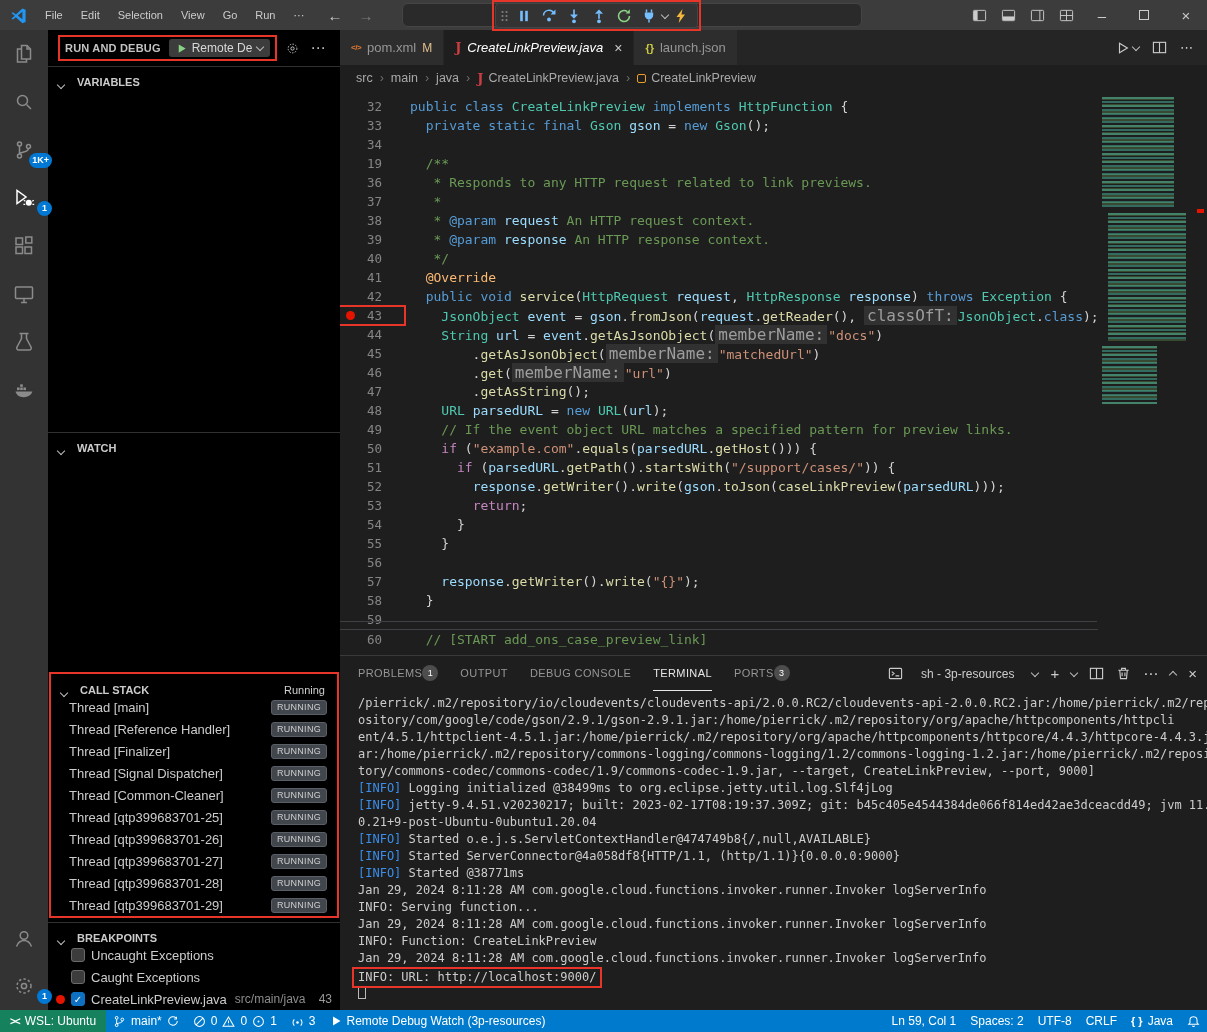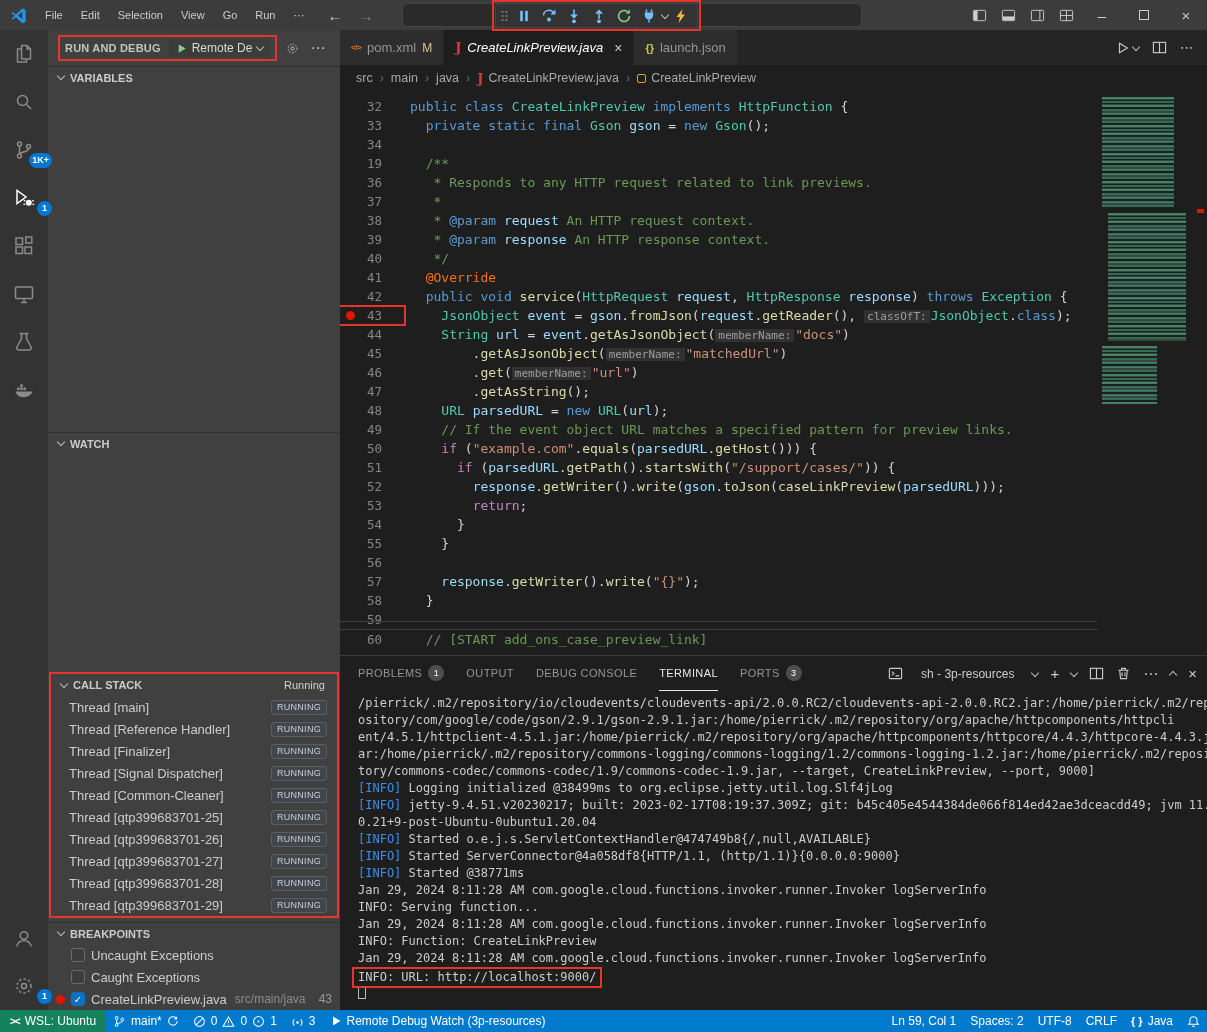--- a/index.html
+++ b/index.html
@@ -25,28 +25,28 @@
 .win-btn{width:42px;height:30px;display:flex;align-items:center;justify-content:center;color:#cccccc;font-size:15px}
 .win-sq{width:10px;height:10px;border:1px solid #cccccc;display:inline-block}
 
 .main{display:flex;flex:1;min-height:0}
 .activitybar{width:48px;background:#333333;display:flex;flex-direction:column;align-items:center;flex:0 0 48px}
 .ab-item{width:64px;height:48px;display:flex;align-items:center;justify-content:center;color:#8b8b8b;position:relative}
 .ab-item.active{color:#ffffff;box-shadow:inset 2px 0 0 #ffffff}
 .ab-badge{position:absolute;right:4px;bottom:6px;min-width:15px;height:15px;border-radius:8px;background:#0078d4;color:#fff;font-size:9px;line-height:15px;text-align:center;padding:0 3px;font-weight:bold}
 .ab-bottom{margin-top:auto}
 
-.sidebar{width:292px;background:#404040;display:flex;flex-direction:column;flex:0 0 292px;min-height:0}
+.sidebar{width:292px;background:#000000;display:flex;flex-direction:column;flex:0 0 292px;min-height:0}
 .sb-header{height:36px;display:flex;align-items:center;padding:0 8px 0 10px;gap:8px;flex:0 0 36px}
 .anno{border:2px solid #e8352a;display:inline-flex;align-items:center;gap:8px;padding:2px 5px}
 .sb-title{font-size:11px;font-weight:bold;color:#c3c3c3;letter-spacing:.2px;white-space:nowrap}
 .cfg{display:inline-flex;align-items:center;gap:5px;background:#3c3c3c;border-radius:3px;padding:2px 7px;color:#d8d8d8;font-size:12px;white-space:nowrap}
 .sb-gear,.sb-more{color:#c5c5c5;display:flex;align-items:center}
 .sb-more{font-size:15px;margin-left:2px}
-.sec-h{height:22px;display:flex;align-items:center;padding:0 8px;font-size:11px;font-weight:bold;color:#cbcbcb;border-top:1px solid #313132;gap:1px;flex:0 0 22px}
+.sec-h{height:22px;display:flex;align-items:flex-end;padding:0 8px;font-size:11px;font-weight:bold;color:#cbcbcb;border-top:1px solid #313132;gap:8px;flex:0 0 22px}
 .chev{width:6px;height:6px;border-right:1.4px solid #bdbdbd;border-bottom:1.4px solid #bdbdbd;transform:rotate(45deg);display:inline-block;margin:-3px 5px 0 2px}
 .cv{width:6px;height:6px;border-right:1.3px solid #bbb;border-bottom:1.3px solid #bbb;transform:rotate(45deg);display:inline-block;margin-top:-2px}
 .cv.up{transform:rotate(-135deg);margin-top:3px}
 #var-body{flex:1 1 auto}
 #watch-body{flex:0 0 214px}
 #cs-wrap{border:2px solid #e8352a;margin:4px 1px;flex:0 0 auto}
 .cs-status{margin-left:auto;font-size:11px;font-weight:normal;color:#d0d0d0;padding-right:4px}
 .thread{height:22px;display:flex;align-items:center;padding:0 10px 0 18px;color:#cccccc;font-size:13px}
 .run-badge{margin-left:auto;font-size:9px;color:#cfcfcf;background:#41454c;border:1px solid #5a5f67;border-radius:3px;padding:0 5px;line-height:13px;letter-spacing:.3px}
 .bp-row{height:22px;display:flex;align-items:center;padding:0 8px;gap:6px;color:#cccccc;font-size:13px}
@@ -76,37 +76,37 @@
 .code-area{flex:1;position:relative;overflow:hidden;font-family:"DejaVu Sans Mono",monospace;font-size:13px}
 #code-lines{padding-top:6px}
 .cl{display:flex;height:19px;line-height:19px;white-space:pre}
 .cl.sep{border-top:1px solid #3f3f46}
 .gutter{flex:0 0 70px;position:relative}
 .bp{position:absolute;left:6px;top:5px;width:9px;height:9px;border-radius:50%;background:#e51400}
 .lnum{position:absolute;right:28px;color:#858585;font-size:12.5px}
 .gutter-anno{position:absolute;left:-10px;top:-1px;width:76px;height:21px;border:2px solid #e8352a;z-index:5}
 .ltext{white-space:pre}
 .tk-k{color:#569cd6}.tk-c{color:#c586c0}.tk-t{color:#4ec9b0}.tk-f{color:#dcdcaa}.tk-s{color:#ce9178}
-.tk-m{color:#6a9955}.tk-v{color:#9cdcfe}.tk-p{color:#d4d4d4}.tk-an{color:#f97316}.tk-d{color:#569cd6}.tk-dv{color:#9cdcfe}
-.tk-h{color:#9d9d9d;background:#313131;border-radius:0;padding:0 3px;font-size:11px;margin-right:1px}
+.tk-m{color:#6a9955}.tk-v{color:#9cdcfe}.tk-p{color:#d4d4d4}.tk-an{color:#fdba74}.tk-d{color:#569cd6}.tk-dv{color:#9cdcfe}
+.tk-h{color:#9d9d9d;background:#313131;border-radius:0;padding:0 3px;font-size:16px;margin-right:1px}
 .minimap{position:absolute;top:0;right:14px;width:95px;height:100%;background:#1e1e1e}
 .mm-b{position:absolute;background:
  repeating-linear-gradient(to bottom,rgba(78,201,176,.45) 0 2px,transparent 2px 4px),
  repeating-linear-gradient(to bottom,rgba(106,153,85,.35) 0 3px,transparent 3px 7px)}
 .mm1{left:4px;width:72px;top:6px;height:110px}
 .mm2{left:10px;width:78px;top:122px;height:128px}
 .mm3{left:4px;width:55px;top:255px;height:58px}
 .oruler{position:absolute;top:0;right:0;width:14px;height:100%;background:#1e1e1e}
 .o-red{position:absolute;top:118px;right:3px;width:7px;height:4px;background:#e51400}
 .hsep{position:absolute;left:0;right:110px;top:530px;height:1px;background:#3f3f46}
 
 .panel{height:355px;flex:0 0 355px;border-top:1px solid #3a3a3a;display:flex;flex-direction:column;background:#1e1e1e}
 .panel-header{height:35px;display:flex;align-items:center;padding:0 10px 0 18px;flex:0 0 35px}
 #ptabs{display:flex;height:100%}
-.ptab{display:flex;align-items:center;gap:6px;margin-right:22px;font-size:11px;letter-spacing:.4px;color:#969696;border-bottom:1px solid transparent}
+.ptab{display:flex;align-items:center;margin-right:22px;font-size:11px;letter-spacing:.4px;color:#969696;border-bottom:1px solid transparent}
 .ptab.active{color:#e7e7e7;border-bottom-color:#e7e7e7}
 .pbadge{min-width:16px;height:16px;border-radius:9px;background:#4d4d4d;color:#fff;font-size:9px;display:flex;align-items:center;justify-content:center;padding:0 4px}
 .panel-actions{margin-left:auto;display:flex;align-items:center;gap:12px;color:#cccccc;font-size:12px}
 .term-sel{display:flex;align-items:center;gap:18px;white-space:nowrap}
 .pa-ic{font-size:15px;display:flex;align-items:center}
 .terminal{padding:4px 0 0 18px;font-family:"DejaVu Sans Mono",monospace;font-size:12px;line-height:17px;color:#cccccc;flex:1;overflow:hidden}
 .tl{height:17px;white-space:pre}
 .tm-i{color:#3b8eea}.tm-t{color:#cccccc}
 .anno-line{display:inline-block;border:2px solid #e8352a;padding:0 4px;margin-left:-6px;position:relative;z-index:5;background:#1e1e1e}
 .cursor{display:inline-block;width:8px;height:13px;border:1px solid #b9b9b9;vertical-align:middle}

